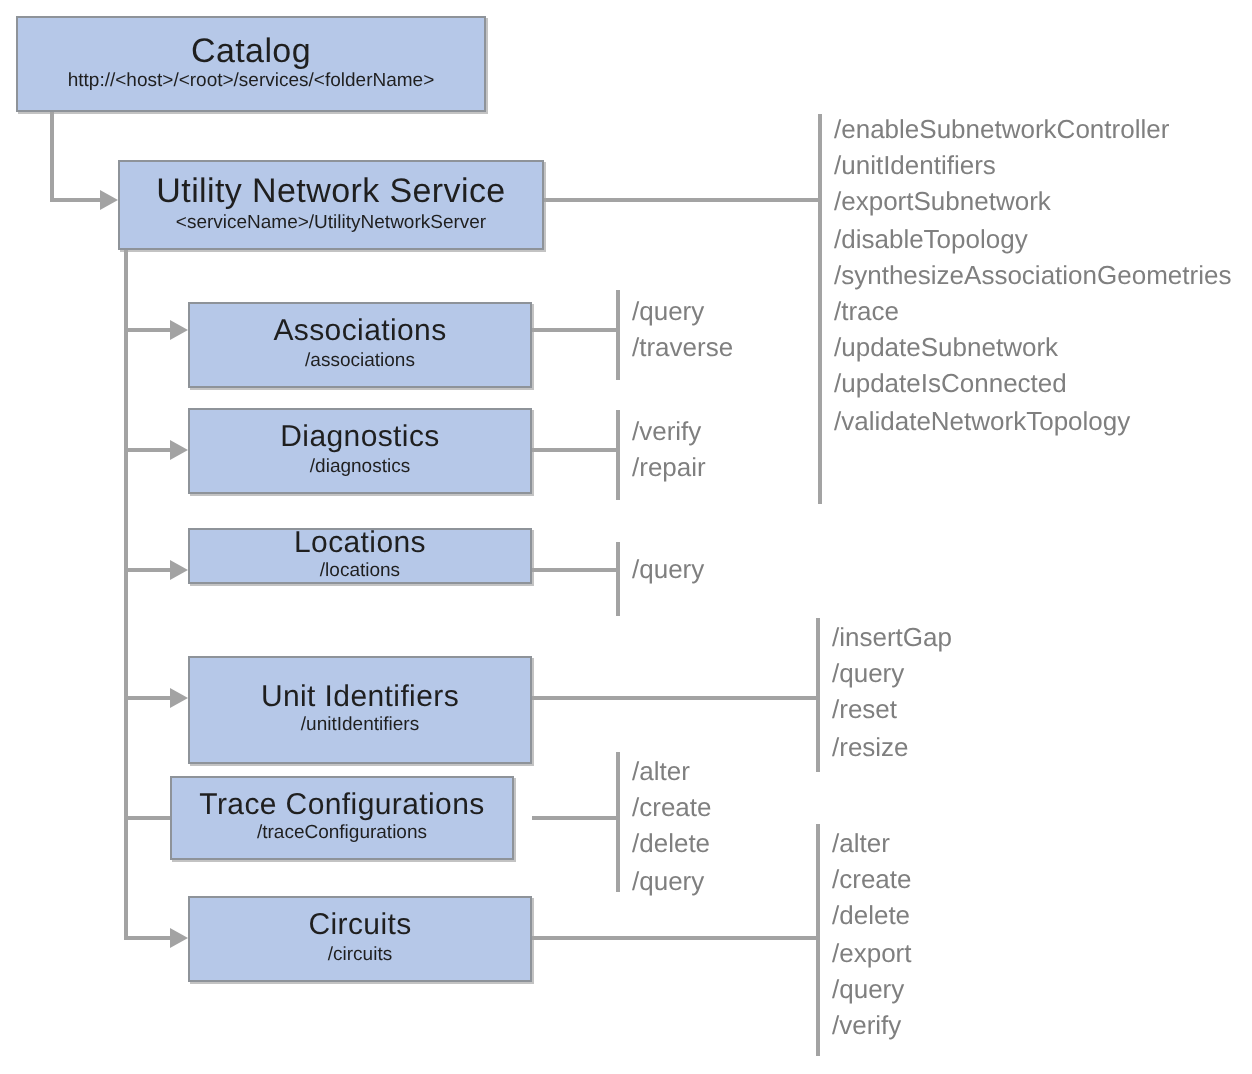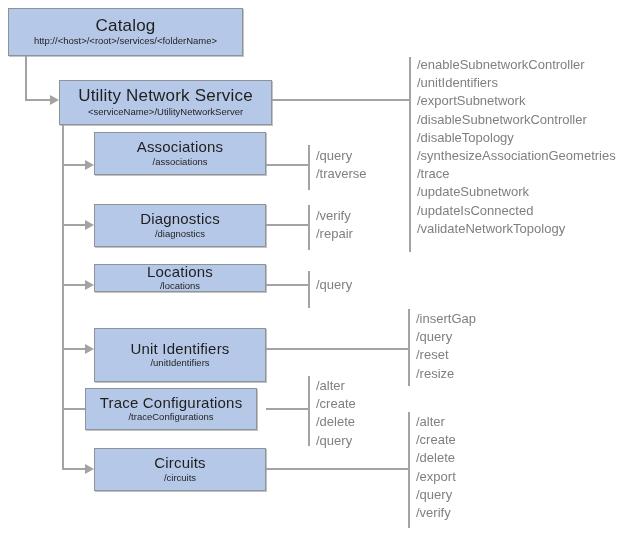--- a/index.html
+++ b/index.html
@@ -49,34 +49,33 @@
     <div class="box-title">Utility Network Service</div>
     <div class="box-subtitle">&lt;serviceName&gt;/UtilityNetworkServer</div>
   </div>
 
   <div class="line" style="left:272px; top:99px; width:137px; height:2px;"></div>
   <div class="line" style="left:409px; top:57px; width:2px; height:195px;"></div>
   <div class="ops" style="left:417px; top:56px;">
       <div class="op">/enableSubnetworkController</div>
       <div class="op">/unitIdentifiers</div>
       <div class="op">/exportSubnetwork</div>
-      <div class="op">/disableSubnetworkController</div>
       <div class="op">/disableTopology</div>
       <div class="op">/synthesizeAssociationGeometries</div>
       <div class="op">/trace</div>
       <div class="op">/updateSubnetwork</div>
       <div class="op">/updateIsConnected</div>
       <div class="op">/validateNetworkTopology</div>
     </div>
 
   <div class="line" style="left:62px; top:125px; width:2px; height:345px;"></div>
 
   <div class="line" style="left:62px; top:164px; width:23px; height:2px;"></div>
   <div class="arrow" style="left:85px; top:160px;"></div>
-  <div class="box small" style="left:94px; top:132px; width:172px; height:43px;">
+  <div class="box small" style="left:94px; top:151px; width:172px; height:43px;">
     <div class="box-title">Associations</div>
     <div class="box-subtitle">/associations</div>
   </div>
   <div class="line" style="left:266px; top:164px; width:42px; height:2px;"></div>
   <div class="line" style="left:308px; top:145px; width:2px; height:45px;"></div>
   <div class="ops" style="left:316px; top:147px;">
       <div class="op">/query</div>
       <div class="op">/traverse</div>
     </div>
 

